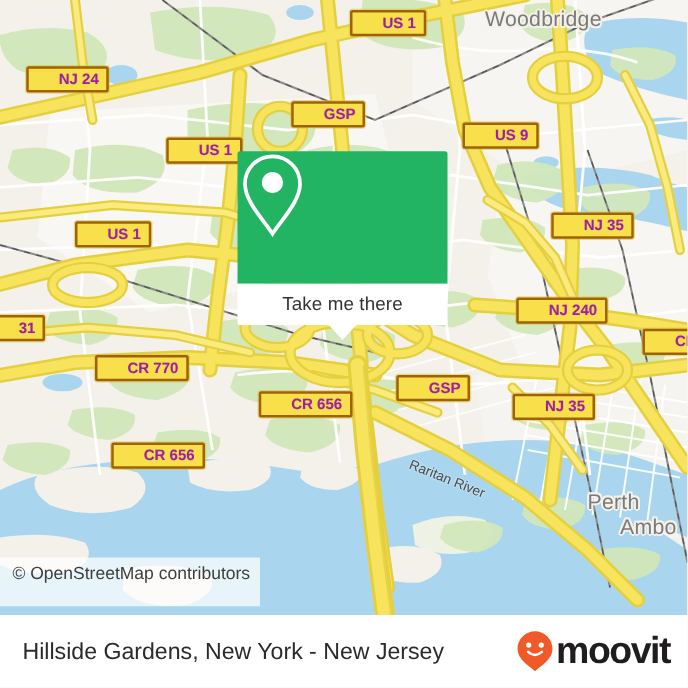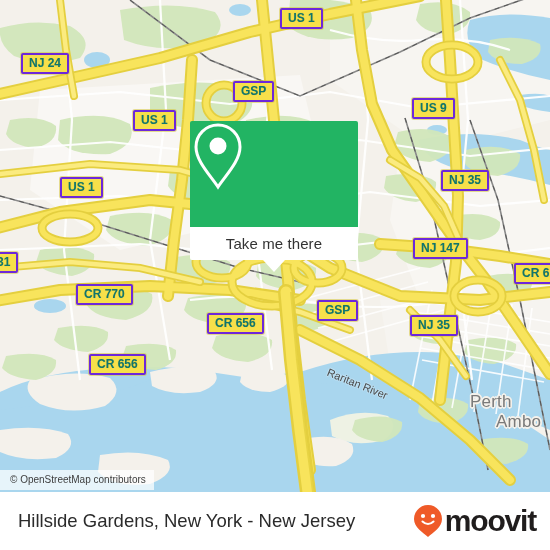--- a/index.html
+++ b/index.html
@@ -23,25 +23,25 @@
   }
   .water-label{
     position:absolute;color:#4a4a4a;font-size:11px;white-space:nowrap;
     text-shadow:1px 0 #bfe0f2,-1px 0 #bfe0f2,0 1px #bfe0f2,0 -1px #bfe0f2;
   }
 
   
   .shield{
     position:absolute;
     background:#f7e04a;
-    border:2px solid #6d28d9;
+    border:2px solid #a16207;
     border-radius:2px;
-    color:#0f766e;
+    color:#a21caf;
     font-size:12px;font-weight:bold;
-    padding:1px 6px 2px 6px;
+    padding:1px 6px 2px 24px;
     line-height:14px;
     white-space:nowrap;
     box-shadow:0 0 0 1px rgba(214,196,60,.55);
     text-shadow:0 0 1px rgba(160,145,30,.45);
   }
 
   
   .callout{position:absolute;left:190px;top:121px;width:168px;}
   .callout .green{
     height:106px;background:#22b463;
@@ -60,24 +60,24 @@
     position:absolute;left:50%;margin-left:-11px;top:139px;
     width:0;height:0;
     border-left:11px solid transparent;
     border-right:11px solid transparent;
     border-top:12px solid #ffffff;
   }
   .pin-svg{display:block;}
 
   
   .attribution{
-    position:absolute;left:0;top:470px;
+    position:absolute;left:0;top:446px;
     background:rgba(255,255,255,.72);
-    color:#3d3d3d;font-size:10px;
-    padding:4px 8px 5px 10px;
+    color:#3d3d3d;font-size:14px;
+    padding:4px 8px 19px 10px;
     white-space:nowrap;
   }
 
   
   .footer{
     position:absolute;left:0;top:492px;width:550px;height:58px;
     background:#ffffff;overflow:hidden;
   }
   .footer .title{
     position:absolute;left:18px;top:50%;transform:translateY(-50%);
@@ -291,33 +291,34 @@
         </g>
         <g fill="none" stroke="#f8e45c" stroke-width="11" stroke-linecap="round">
           <path d="M286,292 L292,360 L300,430 L308,492"></path>
         </g>
         <g fill="none" stroke="#e4cf3f" stroke-width="2" opacity=".8">
           <path d="M291,292 L297,360 L305,430 L313,492"></path>
         </g>
       </g>
     </svg>
 
+    <div class="place-label" style="left:388px;top:6px;">Woodbridge</div>
     <div class="place-label" style="left:470px;top:392px;">Perth</div>
     <div class="place-label" style="left:496px;top:412px;">Ambo</div>
 
     <div class="water-label" style="left:330px;top:366px;transform:rotate(22deg);transform-origin:0 0;">Raritan River</div>
 
     <div class="shield" style="left:280px;top:8px;">US 1</div>
     <div class="shield" style="left:21px;top:53px;">NJ 24</div>
     <div class="shield" style="left:233px;top:81px;">GSP</div>
     <div class="shield" style="left:133px;top:110px;">US 1</div>
-    <div class="shield" style="left:370px;top:98px;margin-left:42px;">US 9</div>
+    <div class="shield" style="left:370px;top:98px;">US 9</div>
     <div class="shield" style="left:60px;top:177px;">US 1</div>
     <div class="shield" style="left:441px;top:170px;">NJ 35</div>
-    <div class="shield" style="left:413px;top:238px;">NJ 147</div>
+    <div class="shield" style="left:413px;top:238px;">NJ 240</div>
     <div class="shield" style="left:-11px;top:252px;">31</div>
     <div class="shield" style="left:514px;top:263px;">CR 61</div>
     <div class="shield" style="left:76px;top:284px;">CR 770</div>
     <div class="shield" style="left:317px;top:300px;">GSP</div>
     <div class="shield" style="left:207px;top:313px;">CR 656</div>
     <div class="shield" style="left:410px;top:315px;">NJ 35</div>
     <div class="shield" style="left:89px;top:354px;">CR 656</div>
 
     <div class="callout">
       <div class="green">

